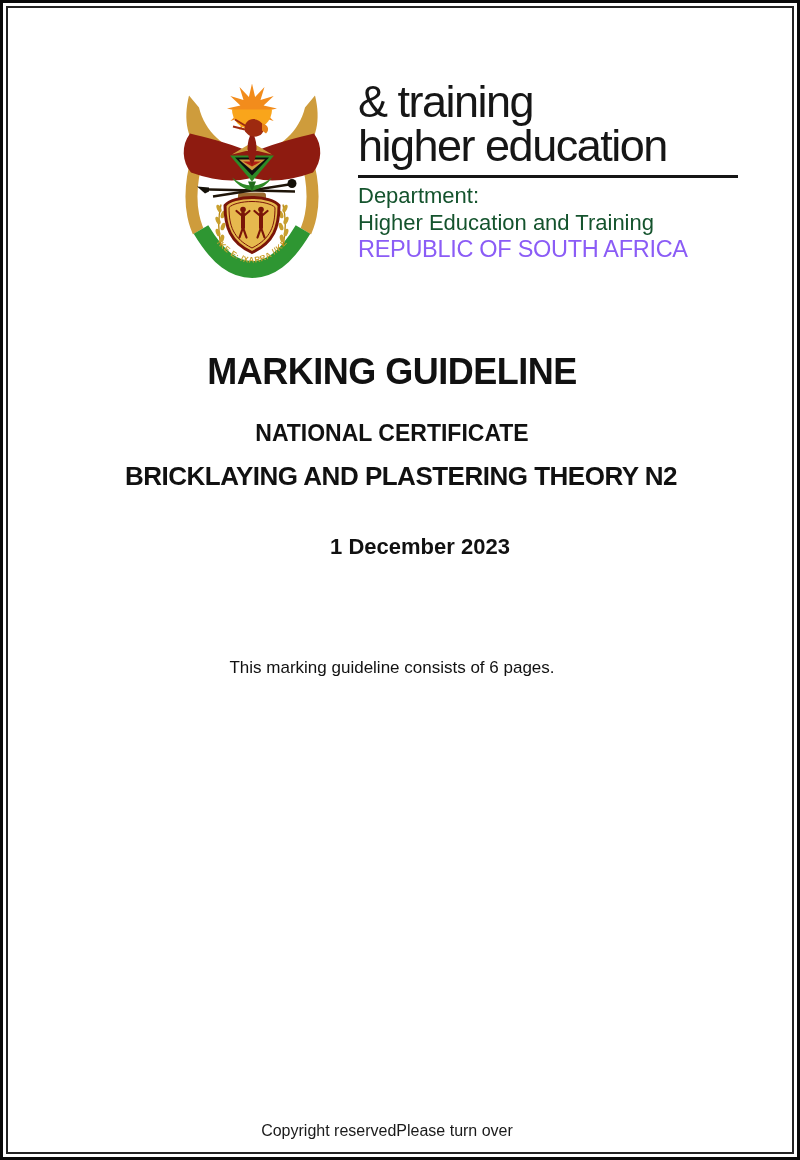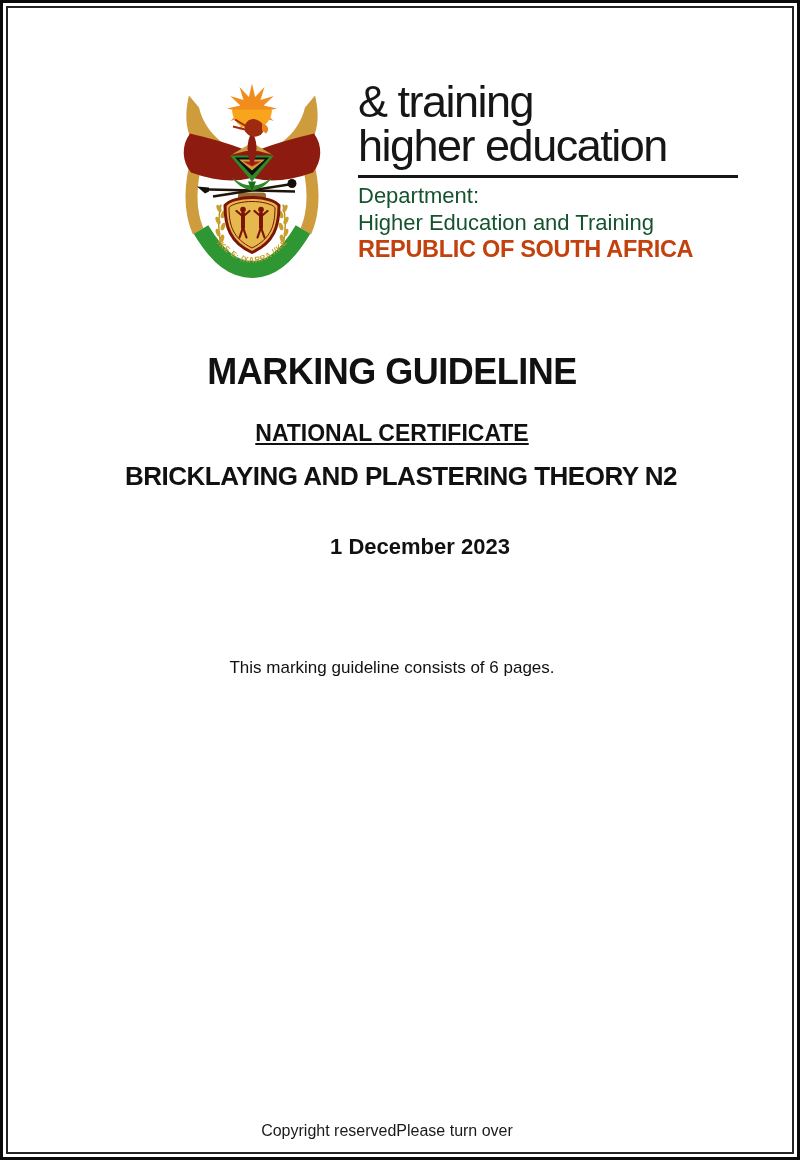--- a/index.html
+++ b/index.html
@@ -15,26 +15,26 @@
   }
   .outer-frame{position:absolute;inset:0;border:3px solid #0a0a0a;pointer-events:none;}
   .inner-frame{position:absolute;inset:6px;border:2px solid #242424;pointer-events:none;}
 
   .logo-row{position:absolute;left:166px;top:78px;display:flex;align-items:flex-start;}
   .emblem-svg{width:190px;height:213px;flex:0 0 auto;}
   .logo-text{margin-left:2px;width:384px;padding-top:2px;}
   .wordmark{font-size:45px;line-height:44px;font-weight:400;letter-spacing:-1.5px;color:#161616;}
   .logo-rule{height:3px;background:#161616;width:380px;margin:7px 0 5px 0;}
   .dept-label,.dept-name{font-size:22px;line-height:26.5px;color:#14532d;}
-  .country{font-size:23.5px;line-height:27px;font-weight:700;letter-spacing:-0.3px;color:#c2410c;}
+  .country{font-size:23.5px;line-height:27px;font-weight:400;letter-spacing:-0.3px;color:#8b5cf6;}
 
   .titles{position:absolute;left:0;top:0;width:768px;text-align:center;}
   .titles div{position:absolute;left:8px;width:100%;}
   .title-main{top:351px;font-size:36px;font-weight:700;letter-spacing:-0.5px;}
-  .title-cert{top:420px;font-size:23px;font-weight:700;text-decoration:underline;}
+  .title-cert{top:420px;font-size:23px;font-weight:700;}
   .title-subject{top:461px;font-size:26px;font-weight:700;letter-spacing:-0.5px;padding-left:9px;}
   .title-date{top:534px;font-size:22px;font-weight:700;padding-left:28px;}
   .pages-note{top:658px;font-size:17px;font-weight:400;}
 
   .footer{position:absolute;left:26px;right:52px;top:1122px;display:flex;justify-content:center;font-size:16px;color:#1a1a1a;}
 </style>
 </head>
 <body>
 
 <div class="page">

